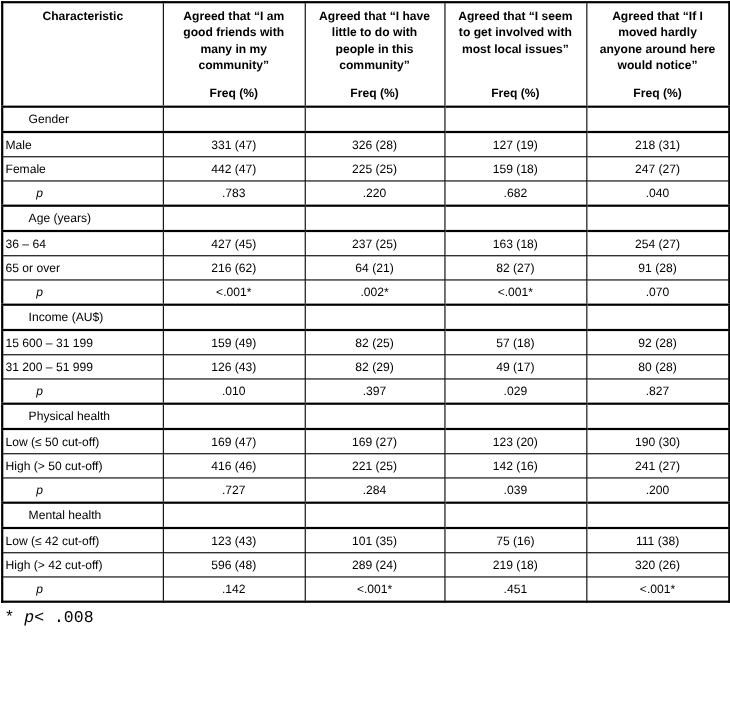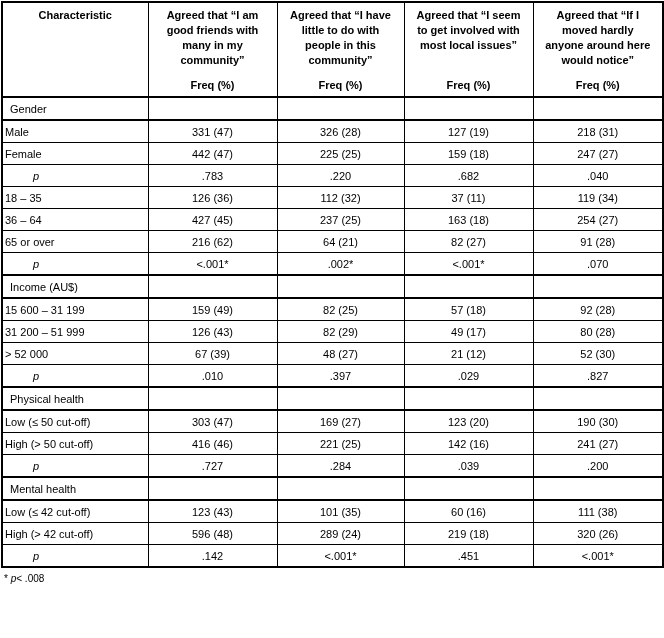--- a/index.html
+++ b/index.html
@@ -50,27 +50,28 @@
     text-align: center;
     padding: 0 2px;
     font-weight: normal;
     background: #ffffff;
   }
   tbody td.label-cell { text-align: left; }
   tr.section-row td {
     border-top: 2px solid #000000;
     border-bottom: 2px solid #000000;
   }
-  tr.section-row td.label-cell { padding-left: 7px; }
+  tr.section-row td.label-cell { padding-left: 23px; }
   tr.data-row td.label-cell { }
   tr.p-row td.label-cell { padding-left: 30px; font-style: italic; }
   .footnote {
-    font-size: 10px;
+    font-size: 15px;
     padding: 5px 0 0 3px;
     color: #000000;
+    font-family: Liberation Mono, monospace;
   }
   .footnote .it { font-style: italic; }
 </style>
 </head>
 <body>
 
 <div class="page">
   <table class="stats">
     <colgroup>
       <col style="width:146px">
@@ -135,26 +136,26 @@
           <td class="value-cell">159 (18)</td>
           <td class="value-cell">247 (27)</td>
         </tr>
         <tr class="p-row">
           <td class="label-cell">p</td>
           <td class="value-cell">.783</td>
           <td class="value-cell">.220</td>
           <td class="value-cell">.682</td>
           <td class="value-cell">.040</td>
         </tr>
-        <tr class="data-row">
-          <td class="label-cell">18 – 35</td>
-          <td class="value-cell">126 (36)</td>
-          <td class="value-cell">112 (32)</td>
-          <td class="value-cell">37 (11)</td>
-          <td class="value-cell">119 (34)</td>
+        <tr class="section-row">
+          <td class="label-cell">Age (years)</td>
+          <td></td>
+          <td></td>
+          <td></td>
+          <td></td>
         </tr>
         <tr class="data-row">
           <td class="label-cell">36 – 64</td>
           <td class="value-cell">427 (45)</td>
           <td class="value-cell">237 (25)</td>
           <td class="value-cell">163 (18)</td>
           <td class="value-cell">254 (27)</td>
         </tr>
         <tr class="data-row">
           <td class="label-cell">65 or over</td>
@@ -184,44 +185,37 @@
           <td class="value-cell">57 (18)</td>
           <td class="value-cell">92 (28)</td>
         </tr>
         <tr class="data-row">
           <td class="label-cell">31 200 – 51 999</td>
           <td class="value-cell">126 (43)</td>
           <td class="value-cell">82 (29)</td>
           <td class="value-cell">49 (17)</td>
           <td class="value-cell">80 (28)</td>
         </tr>
-        <tr class="data-row">
-          <td class="label-cell">&gt; 52 000</td>
-          <td class="value-cell">67 (39)</td>
-          <td class="value-cell">48 (27)</td>
-          <td class="value-cell">21 (12)</td>
-          <td class="value-cell">52 (30)</td>
-        </tr>
         <tr class="p-row">
           <td class="label-cell">p</td>
           <td class="value-cell">.010</td>
           <td class="value-cell">.397</td>
           <td class="value-cell">.029</td>
           <td class="value-cell">.827</td>
         </tr>
         <tr class="section-row">
           <td class="label-cell">Physical health</td>
           <td></td>
           <td></td>
           <td></td>
           <td></td>
         </tr>
         <tr class="data-row">
           <td class="label-cell">Low (≤ 50 cut-off)</td>
-          <td class="value-cell">303 (47)</td>
+          <td class="value-cell">169 (47)</td>
           <td class="value-cell">169 (27)</td>
           <td class="value-cell">123 (20)</td>
           <td class="value-cell">190 (30)</td>
         </tr>
         <tr class="data-row">
           <td class="label-cell">High (&gt; 50 cut-off)</td>
           <td class="value-cell">416 (46)</td>
           <td class="value-cell">221 (25)</td>
           <td class="value-cell">142 (16)</td>
           <td class="value-cell">241 (27)</td>
@@ -237,21 +231,21 @@
           <td class="label-cell">Mental health</td>
           <td></td>
           <td></td>
           <td></td>
           <td></td>
         </tr>
         <tr class="data-row">
           <td class="label-cell">Low (≤ 42 cut-off)</td>
           <td class="value-cell">123 (43)</td>
           <td class="value-cell">101 (35)</td>
-          <td class="value-cell">60 (16)</td>
+          <td class="value-cell">75 (16)</td>
           <td class="value-cell">111 (38)</td>
         </tr>
         <tr class="data-row">
           <td class="label-cell">High (&gt; 42 cut-off)</td>
           <td class="value-cell">596 (48)</td>
           <td class="value-cell">289 (24)</td>
           <td class="value-cell">219 (18)</td>
           <td class="value-cell">320 (26)</td>
         </tr>
         <tr class="p-row">

